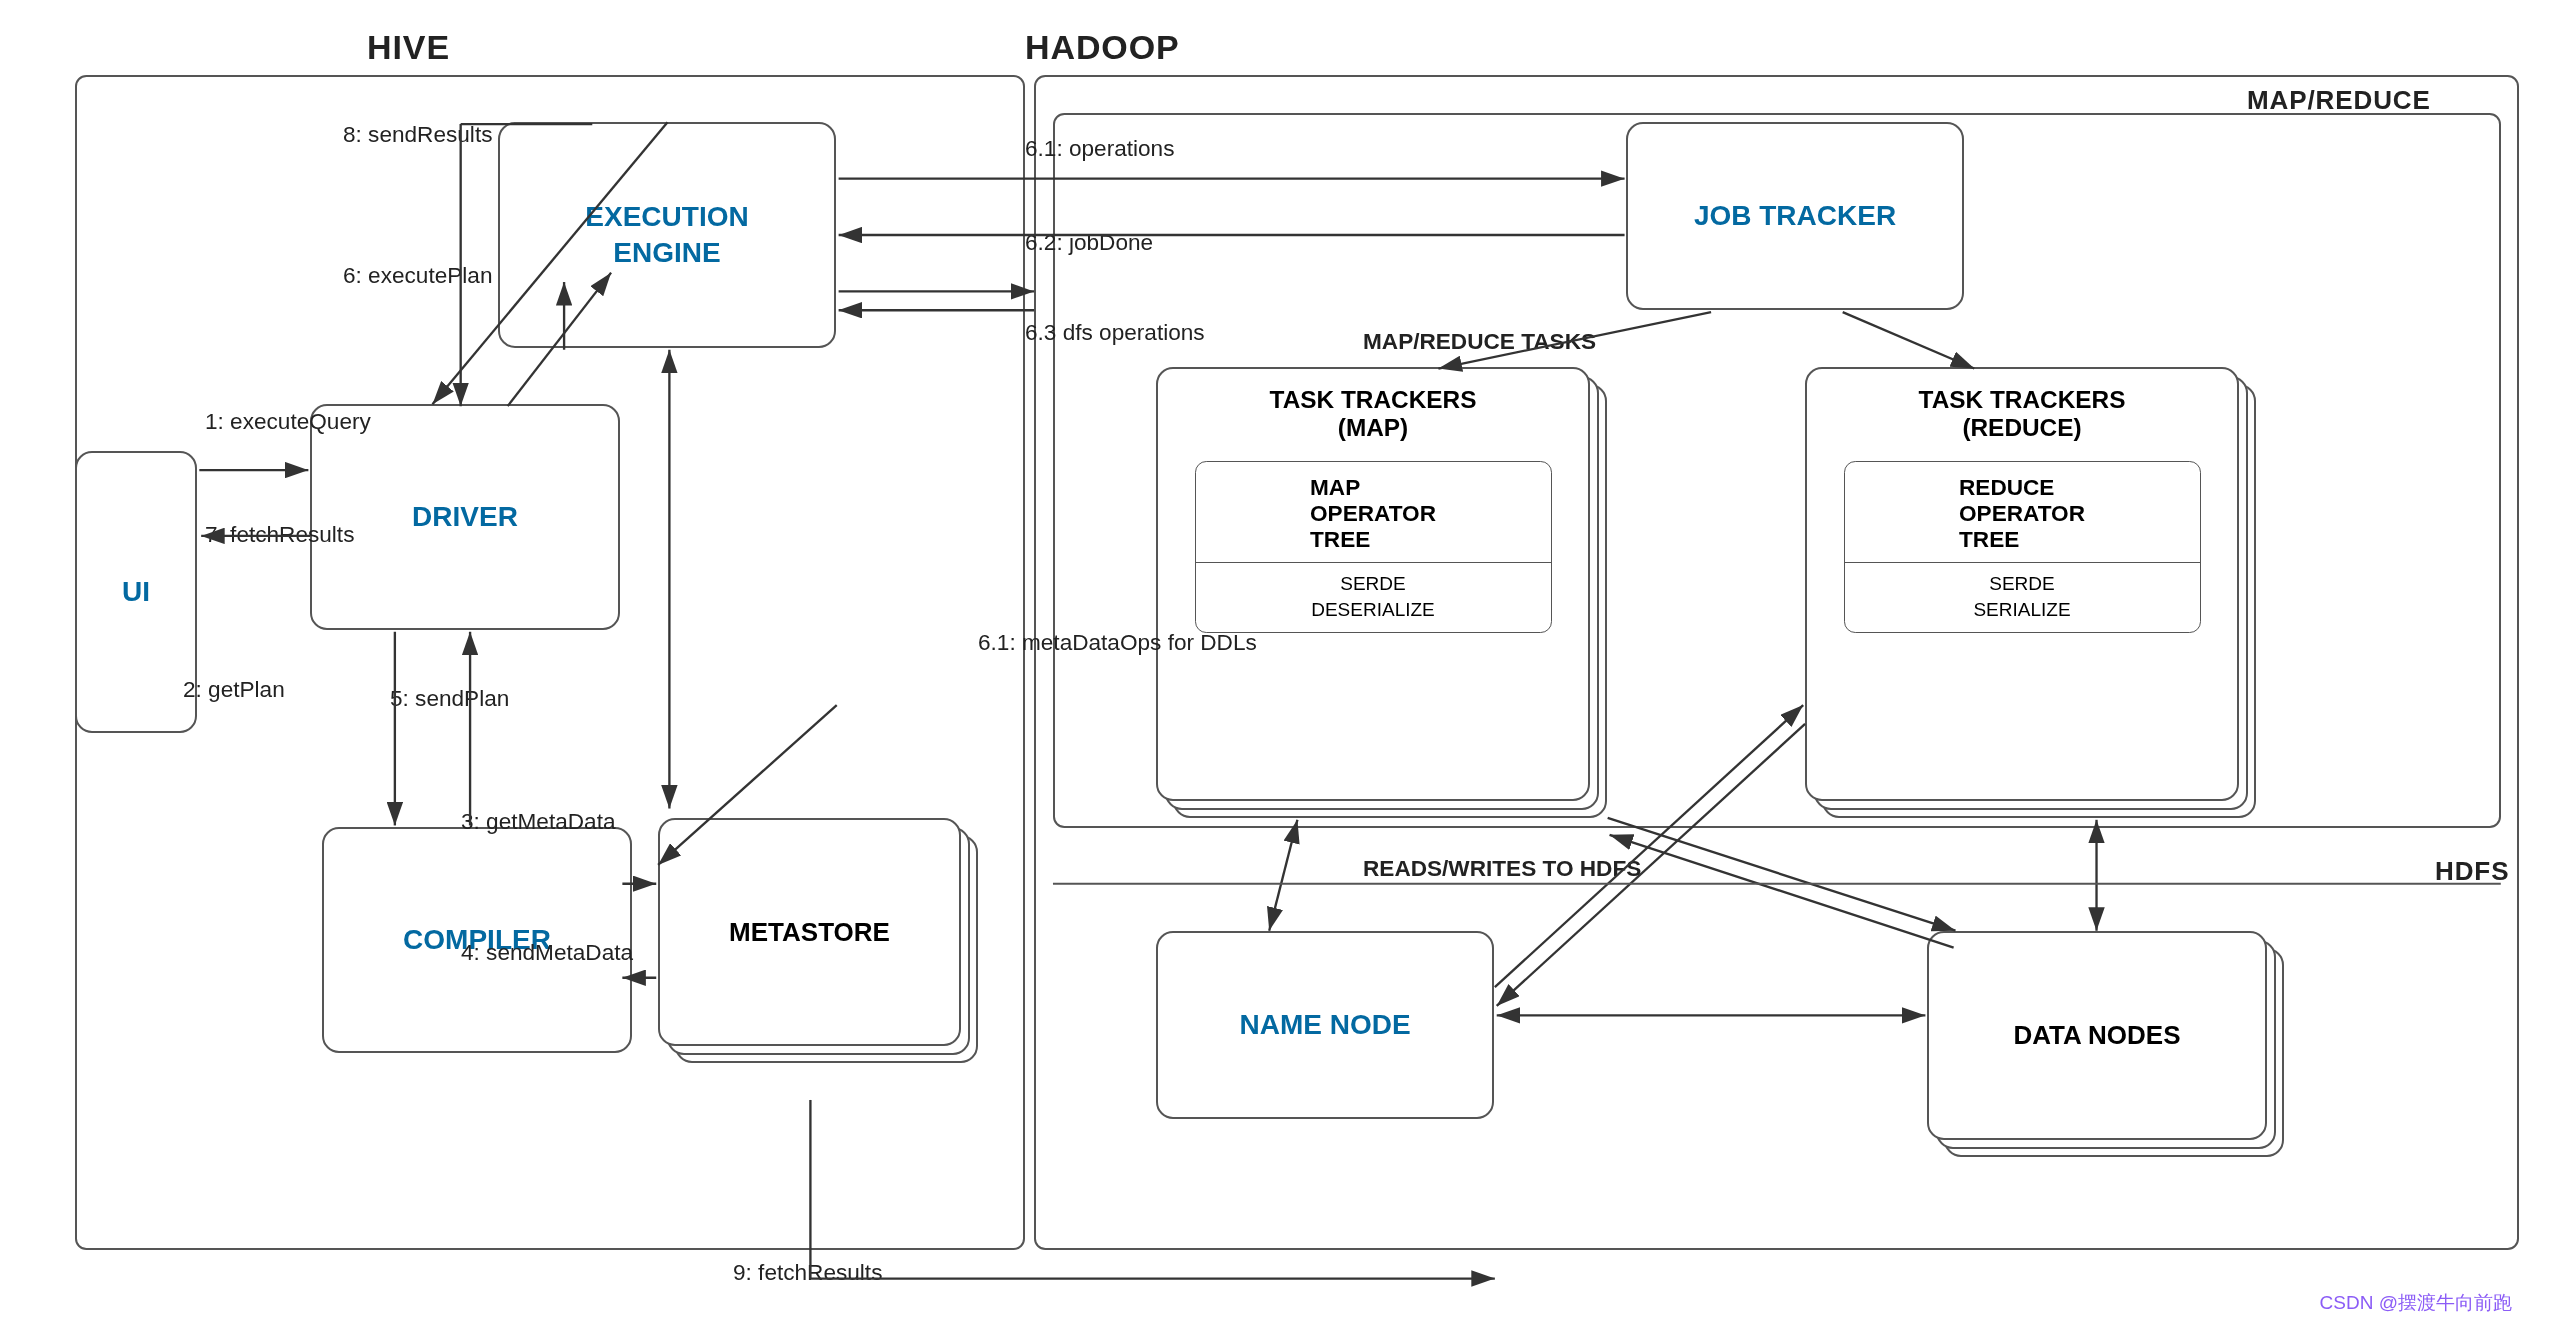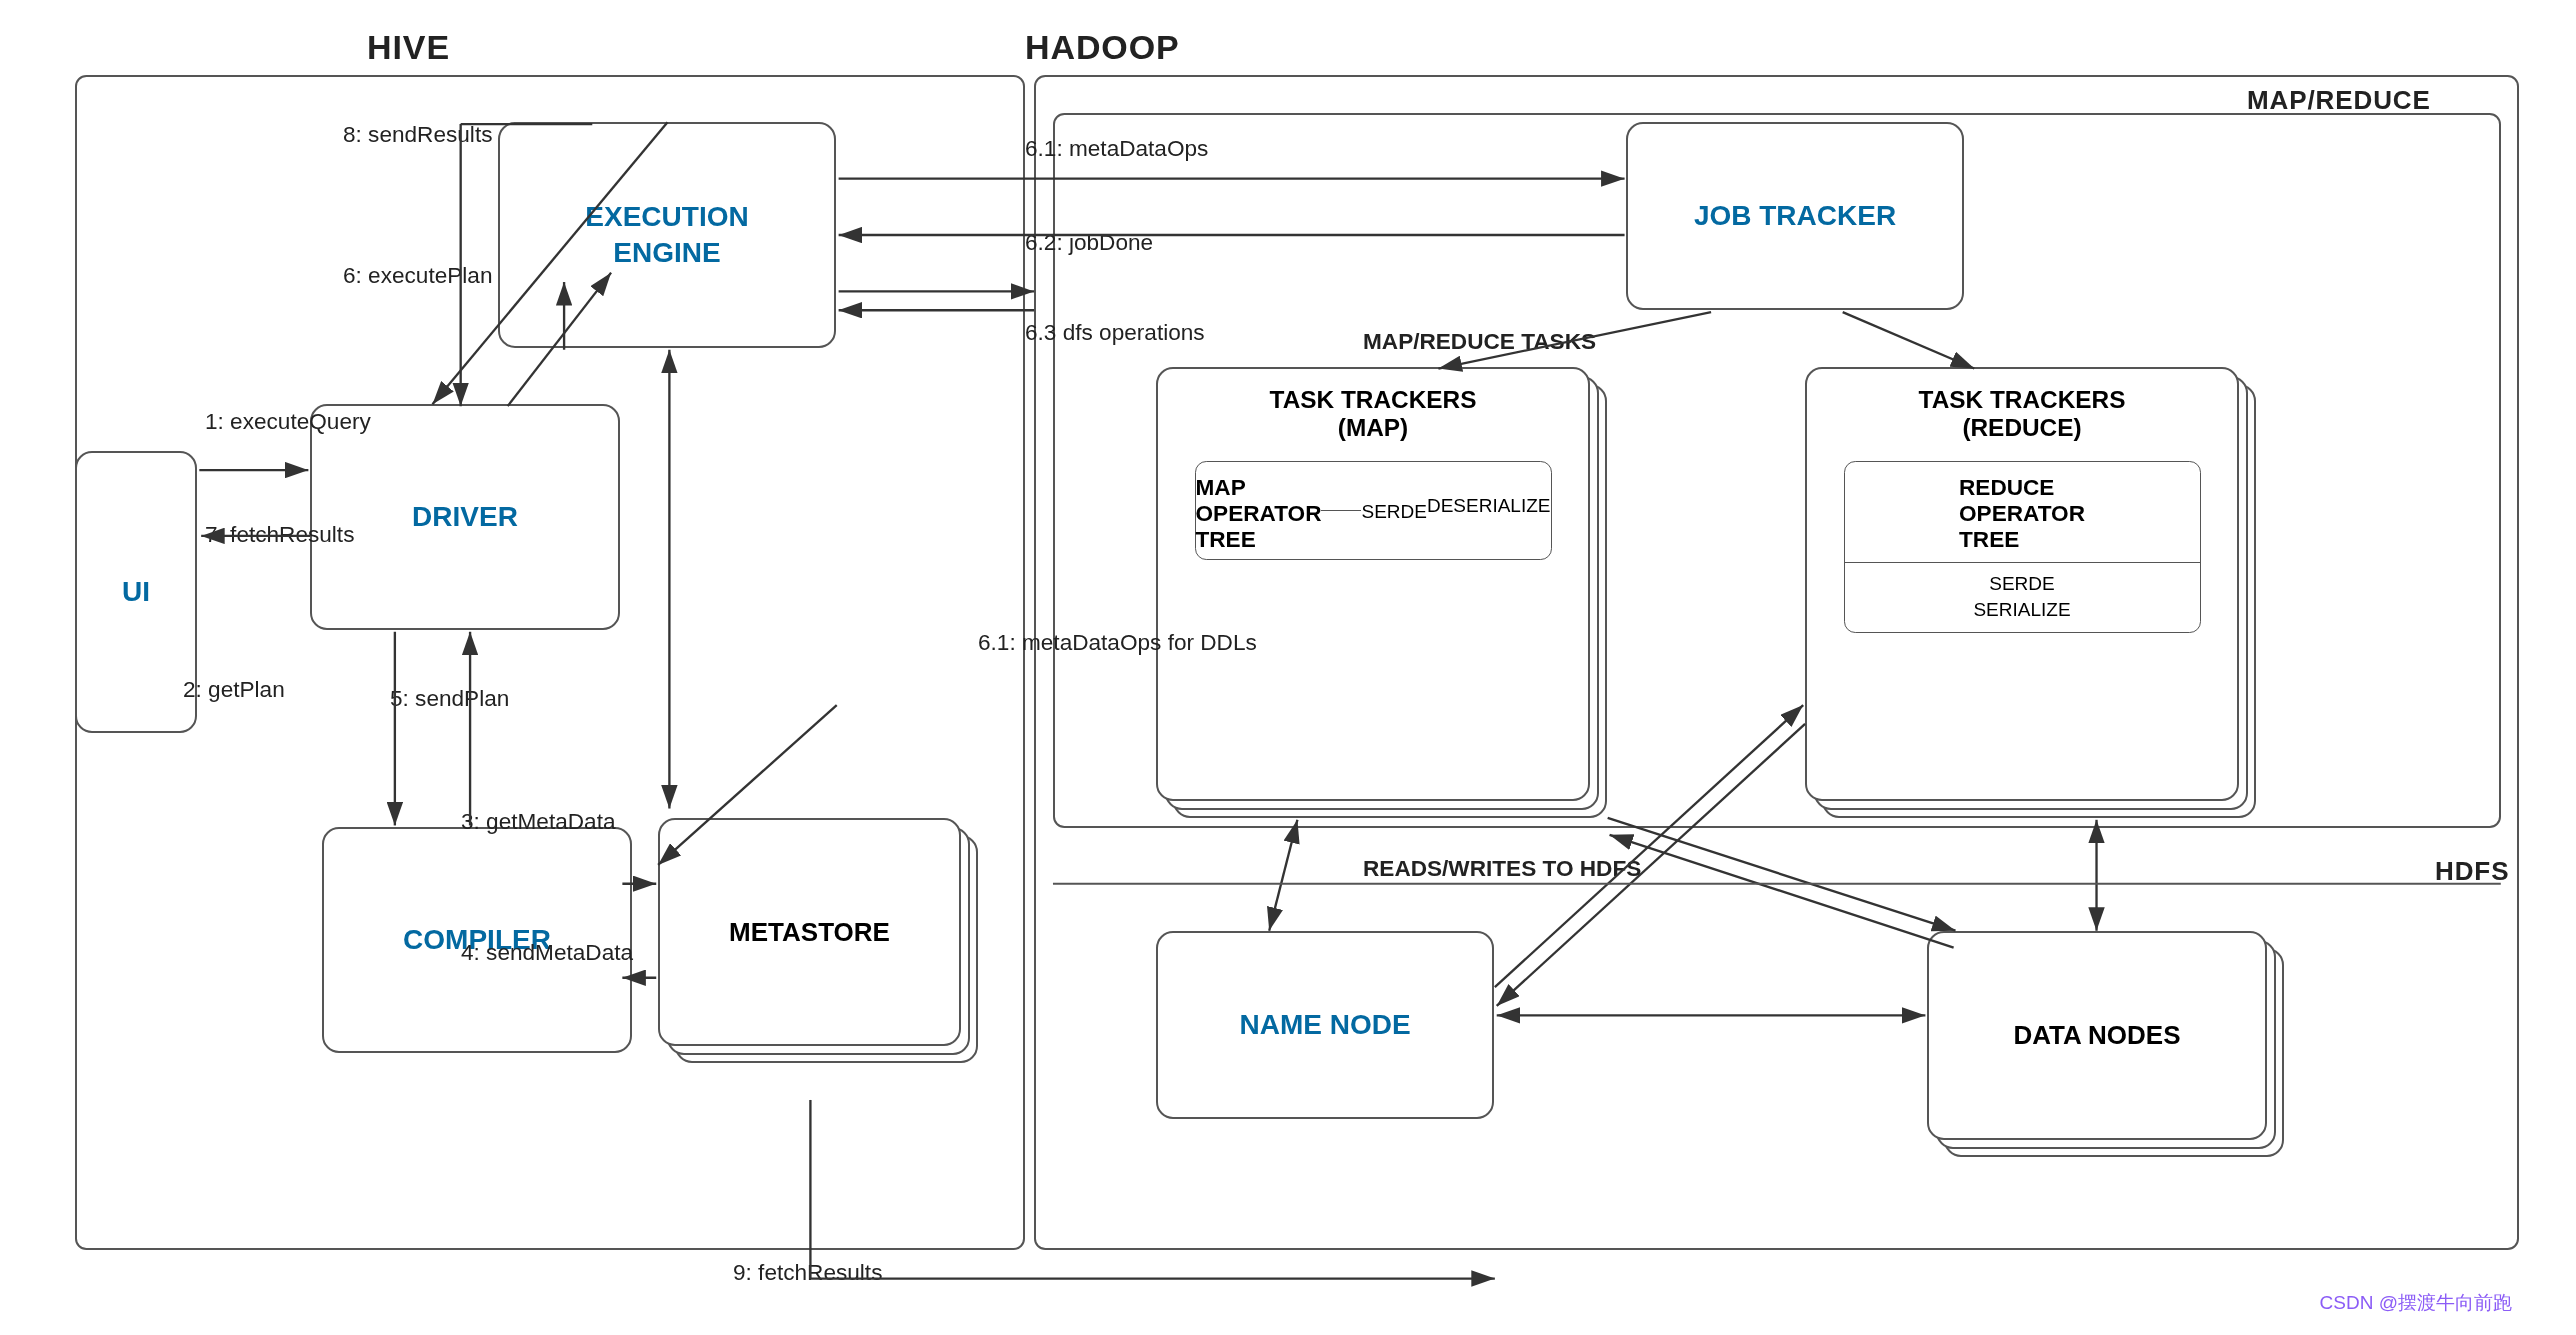--- a/index.html
+++ b/index.html
@@ -128,21 +128,21 @@
   <div class="box" style="left: 1626px; top: 122px; width: 338px; height: 188px; font-size: 28px;">
     <span>JOB TRACKER</span>
   </div>
 
   <div class="stacked-box" style="left: 1156px; top: 367px; width: 451px; height: 451px;">
     <div class="stacked-layer" style="left: 17px; top: 17px; width: 434px; height: 434px;"></div>
     <div class="stacked-layer" style="left: 8.5px; top: 8.5px; width: 434px; height: 434px;"></div>
     <div class="stacked-layer" style="left: 0; top: 0; width: 434px; height: 434px; display:flex; flex-direction:column; align-items:center; justify-content:flex-start; padding-top: 17px;">
       <span style="font-size:24.4px; font-weight:bold; text-align:center;">TASK TRACKERS<br>(MAP)</span>
 
-      <div style="border: 1.9px solid #555; border-radius: 11.3px; width: 357px; margin-top: 19px; display:flex; flex-direction:row; align-items:center; justify-content:center;">
+      <div style="border: 1.9px solid #555; border-radius: 11.3px; width: 357px; margin-top: 19px; display:flex; flex-direction:column; align-items:center; justify-content:center;">
         <span style="font-size:22.6px; font-weight:bold; padding: 13px 0 5.6px 0;">MAP<br>OPERATOR<br>TREE</span>
         <div style="width:100%; border-top: 1.9px solid #555; margin: 3.8px 0;"></div>
         <span style="font-size:19px; padding: 5.6px 0 1.9px 0;">SERDE</span>
         <span style="font-size:19px; padding: 1.9px 0 11.3px 0;">DESERIALIZE</span>
       </div>
     </div>
   </div>
 
   <div class="stacked-box" style="left: 1805px; top: 367px; width: 451px; height: 451px;">
     <div class="stacked-layer" style="left: 17px; top: 17px; width: 434px; height: 434px;"></div>
@@ -179,21 +179,21 @@
   <div class="arrow-label" style="left: 390px; top: 686px;">5: sendPlan</div>
 
   <div class="arrow-label" style="left: 461px; top: 809px;">3: getMetaData</div>
 
   <div class="arrow-label" style="left: 461px; top: 940px;">4: sendMetaData</div>
 
   <div class="arrow-label" style="left: 343px; top: 263px;">6: executePlan</div>
 
   <div class="arrow-label" style="left: 343px; top: 122px;">8: sendResults</div>
 
-  <div class="arrow-label" style="left: 1025px; top: 136px;">6.1: metaDataOps</div>
+  <div class="arrow-label" style="left: 1025px; top: 136px;">6.1: operations</div>
 
   <div class="arrow-label" style="left: 1025px; top: 230px;">6.2: jobDone</div>
 
   <div class="arrow-label" style="left: 1025px; top: 320px;">6.3 dfs operations</div>
 
   <div class="arrow-label" style="left: 978px; top: 630px; text-align:left;">6.1: metaDataOps
 for DDLs</div>
 
   <div class="arrow-label" style="left: 733px; top: 1260px;">9: fetchResults</div>
 

